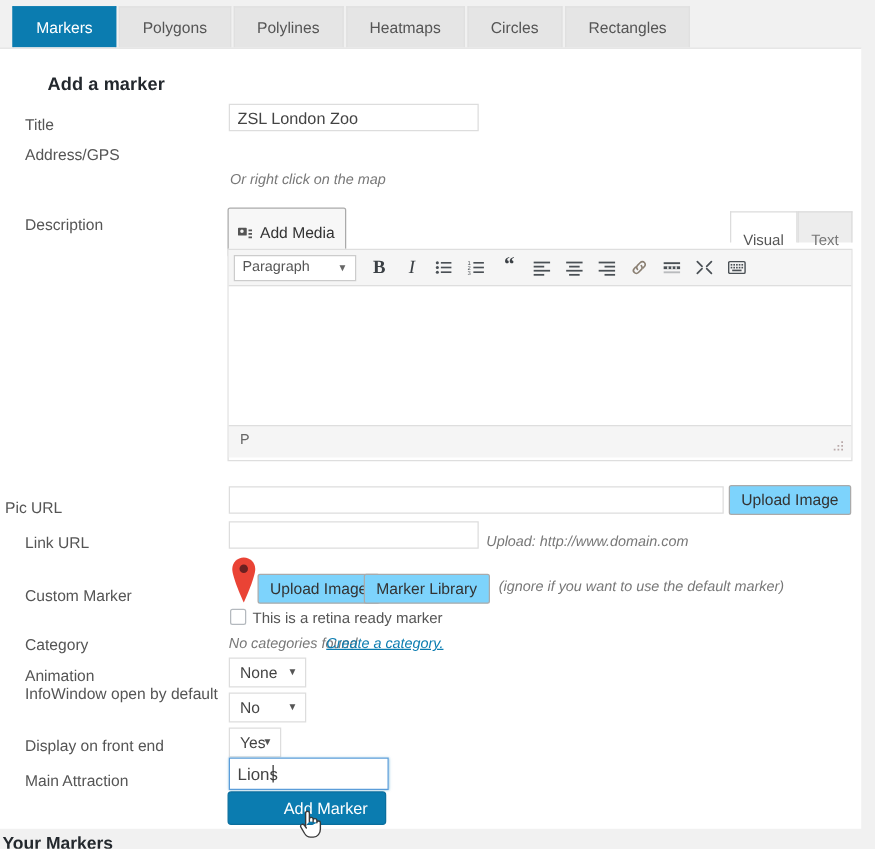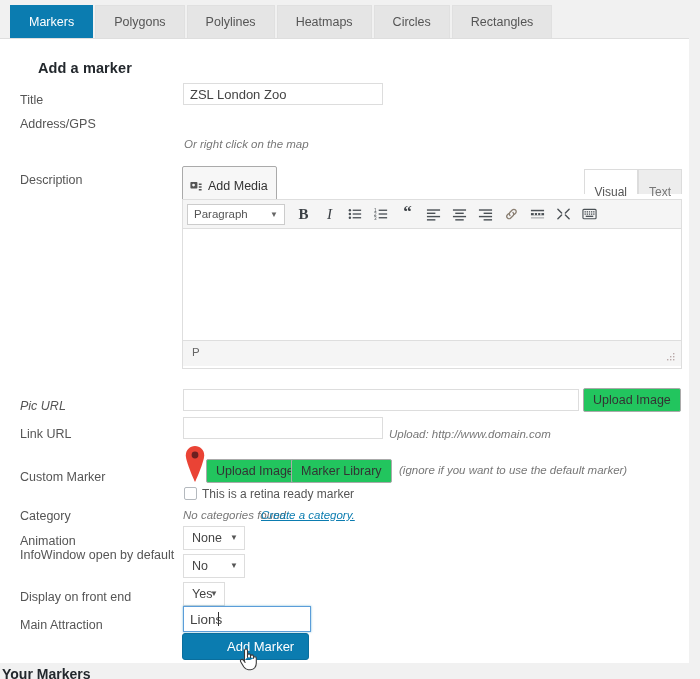--- a/index.html
+++ b/index.html
@@ -77,21 +77,21 @@
     position: absolute;
     font-style: italic;
     font-size: 11.5px;
     color: #777;
     white-space: nowrap;
   }
 
   
   .btn-secondary {
     position: absolute;
-    background: #22c55e;
+    background: #7dd3fc;
     border: 1px solid #aaa;
     border-radius: 2px;
     color: #333;
     font-size: 12.5px;
     height: 24px;
     line-height: 22px;
     padding: 0 9px;
     white-space: nowrap;
     text-align: center;
   }
@@ -409,21 +409,21 @@
                   <rect x="7" y="7" width="1.4" height="1.4"></rect>
                   <rect x="4" y="7" width="1.4" height="1.4"></rect>
                   <rect x="1" y="7" width="1.4" height="1.4"></rect>
                 </g>
               </svg>
           </span>
         </div>
       </div>
     </div>
 
-    <div class="lbl" style="left:20px; top:360px;font-style:italic;">Pic URL</div>
+    <div class="lbl" style="left:4px; top:360px;">Pic URL</div>
     <input class="txtinput" style="left: 183px; top: 350px; width: 396px;" value="">
     <div class="btn-secondary" style="left:583px; top:349px;">
       <span>Upload Image</span>
     </div>
 
     <div class="lbl" style="left:20px; top:388px;">Link URL</div>
     <input class="txtinput" style="left: 183px; top: 378px; width: 200px;" value="">
     <div class="hint" style="left:389px; top:389px;">Upload: http://www.domain.com</div>
 
     <div class="lbl" style="left:20px; top:431px;">Custom Marker</div>

